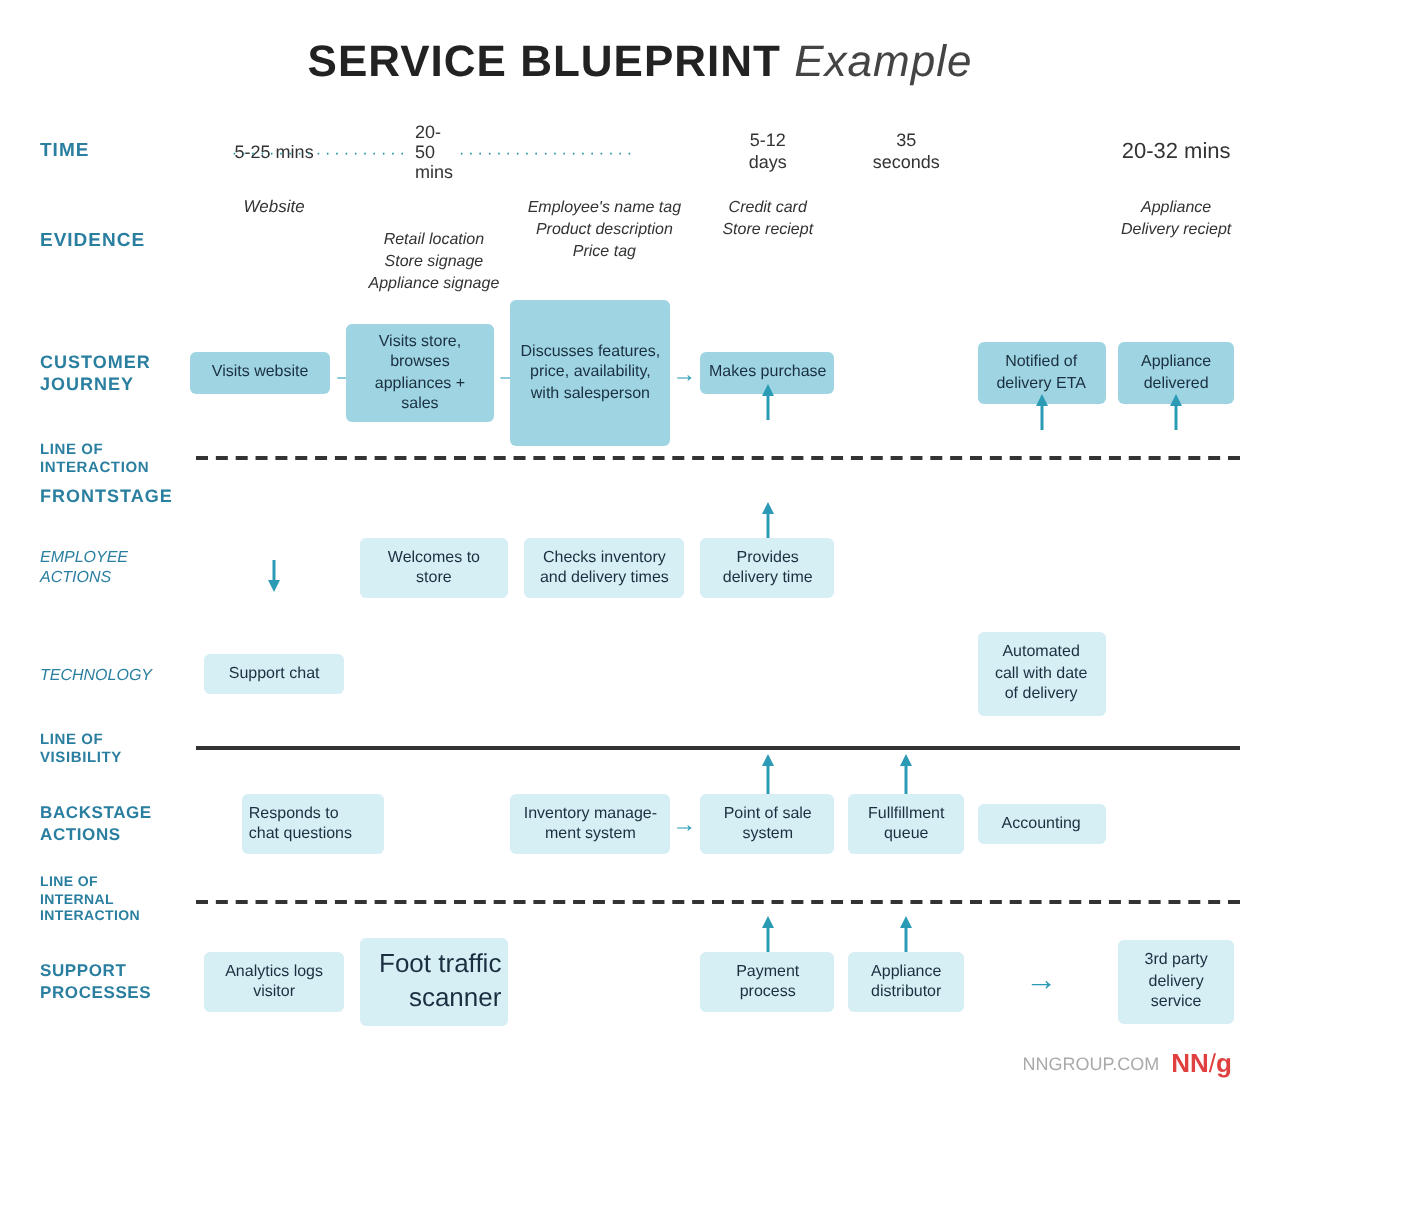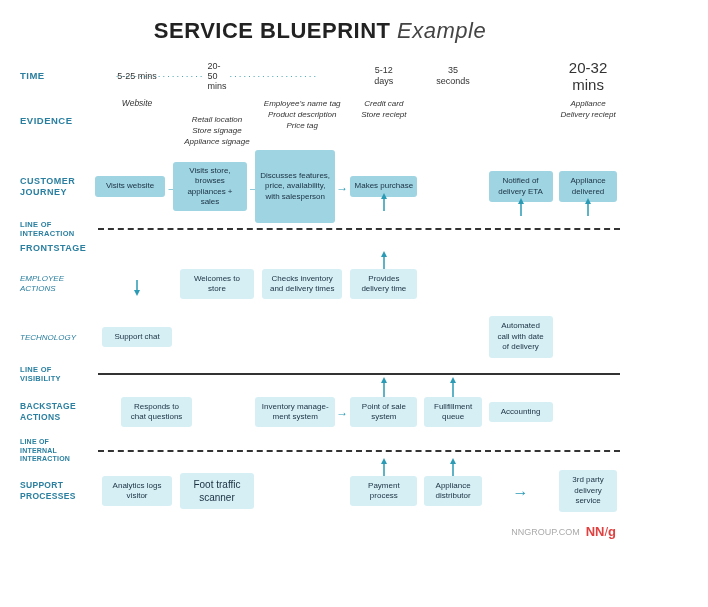--- a/index.html
+++ b/index.html
@@ -138,21 +138,21 @@
         </div>
         <div class="ic ic-2"></div>
         <div class="ic ic-3">
           <span style="font-size:9px;color:#333;text-align:center;line-height:1.2;">5-12<br>days</span>
         </div>
         <div class="ic ic-4">
           <span style="font-size:9px;color:#333;text-align:center;line-height:1.2;">35<br>seconds</span>
         </div>
         <div class="ic ic-5"></div>
         <div class="ic ic-6">
-          <span style="font-size:15px;color:#333;text-align:center;">20-32 mins</span>
+          <span style="font-size:11px;color:#333;text-align:center;">20-32 mins</span>
         </div>
       </div>
     </div>
   </div>
 
   <div class="swimlane row-h-evidence">
     <div class="label-cell" style="display:flex;align-items:center;">
       <span class="row-label">EVIDENCE</span>
     </div>
     <div class="content-cell" style="width:100%;">
@@ -322,21 +322,21 @@
     <div style="flex:1;border-top:2px solid #333;"></div>
   </div>
 
   <div class="swimlane" style="height:52px;margin-top:2px;">
     <div class="label-cell" style="display:flex;align-items:center;">
       <span style="font-size:8.5px;font-weight:800;color:#2a7fa0;text-transform:uppercase;letter-spacing:0.3px;line-height:1.3;">BACKSTAGE<br>ACTIONS</span>
     </div>
     <div class="content-cell" style="width:100%;">
       <div class="inner-cols" style="align-items:center;height:100%;">
         <div class="ic ic-0">
-          <div class="box box-light" style="font-size:8px;padding:5px 3px;text-align:center;line-height:1.3;margin-left:39px;">Responds to<br>chat questions</div>
+          <div class="box box-light" style="font-size:8px;padding:5px 3px;text-align:left;line-height:1.3;margin-left:39px;">Responds to<br>chat questions</div>
         </div>
         <div class="ic ic-1"></div>
         <div class="ic ic-2" style="flex-direction:row;align-items:center;">
           <div class="box box-light" style="font-size:8px;padding:5px 3px;text-align:center;line-height:1.3;">Inventory manage-<br>ment system</div>
           <span class="harrow">→</span>
         </div>
         <div class="ic ic-3" style="position:relative;">
           <div class="box box-light" style="font-size:8px;padding:5px 3px;text-align:center;line-height:1.3;">Point of sale<br>system</div>
 
           <div style="position:absolute;top:-20px;left:50%;transform:translateX(-50%);">
@@ -374,21 +374,21 @@
   <div class="swimlane" style="height:54px;margin-top:2px;">
     <div class="label-cell" style="display:flex;align-items:center;">
       <span style="font-size:8.5px;font-weight:800;color:#2a7fa0;text-transform:uppercase;letter-spacing:0.3px;line-height:1.3;">SUPPORT<br>PROCESSES</span>
     </div>
     <div class="content-cell" style="width:100%;">
       <div class="inner-cols" style="align-items:center;height:100%;">
         <div class="ic ic-0">
           <div class="box box-light" style="font-size:8px;padding:5px 3px;text-align:center;line-height:1.3;">Analytics logs<br>visitor</div>
         </div>
         <div class="ic ic-1">
-          <div class="box box-light" style="font-size:10px;padding:5px 3px;text-align:center;line-height:1.3;">Foot traffic<br>scanner</div>
+          <div class="box box-light" style="font-size:13px;padding:5px 3px;text-align:right;line-height:1.3;">Foot traffic<br>scanner</div>
         </div>
         <div class="ic ic-2"></div>
         <div class="ic ic-3" style="position:relative;">
           <div class="box box-light" style="font-size:8px;padding:5px 3px;text-align:center;line-height:1.3;">Payment<br>process</div>
 
           <div style="position:absolute;top:-18px;left:50%;transform:translateX(-50%);">
             <svg width="10" height="18" viewBox="0 0 10 18">
               <line x1="5" y1="18" x2="5" y2="2" stroke="#2a9ab5" stroke-width="1.5"></line>
               <polygon points="5,0 2,6 8,6" fill="#2a9ab5"></polygon>
             </svg>

